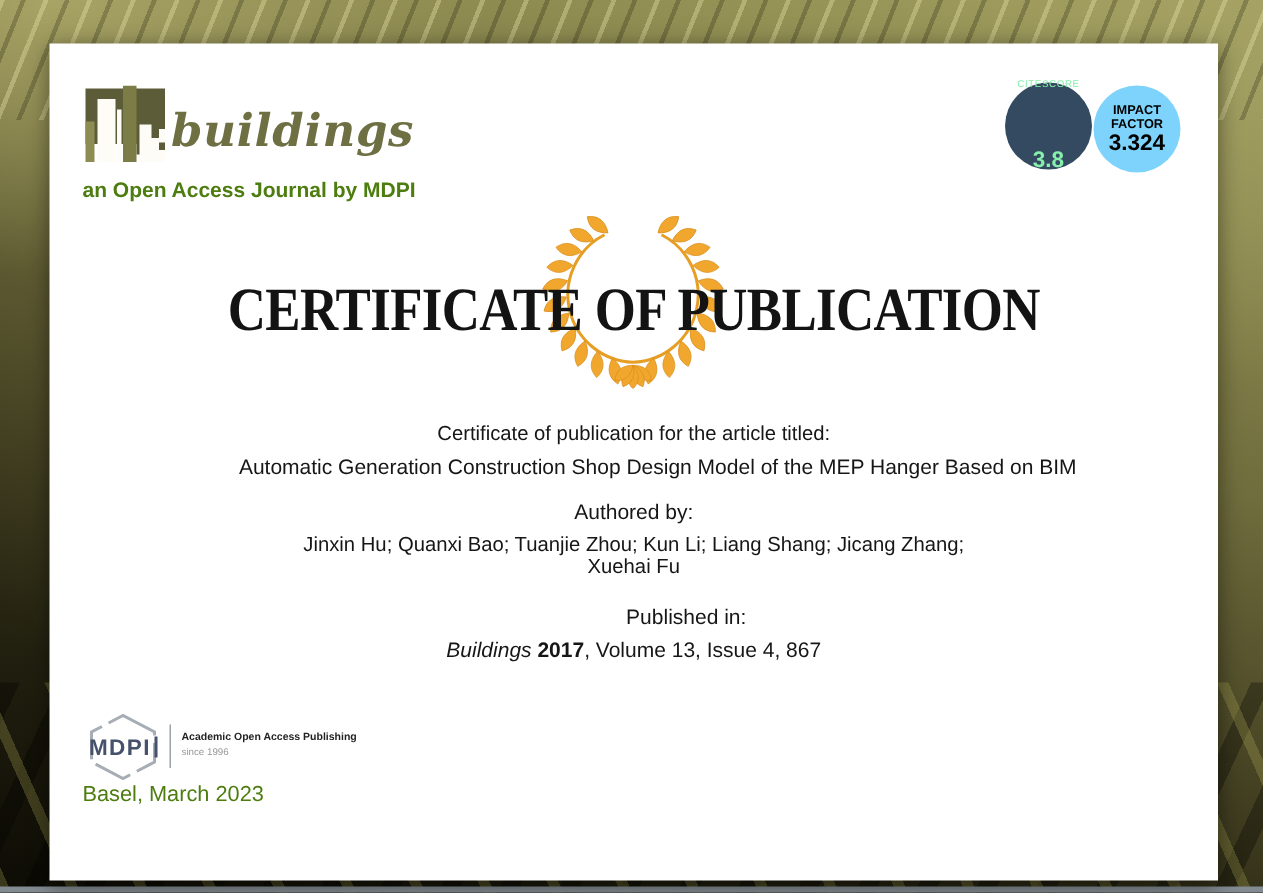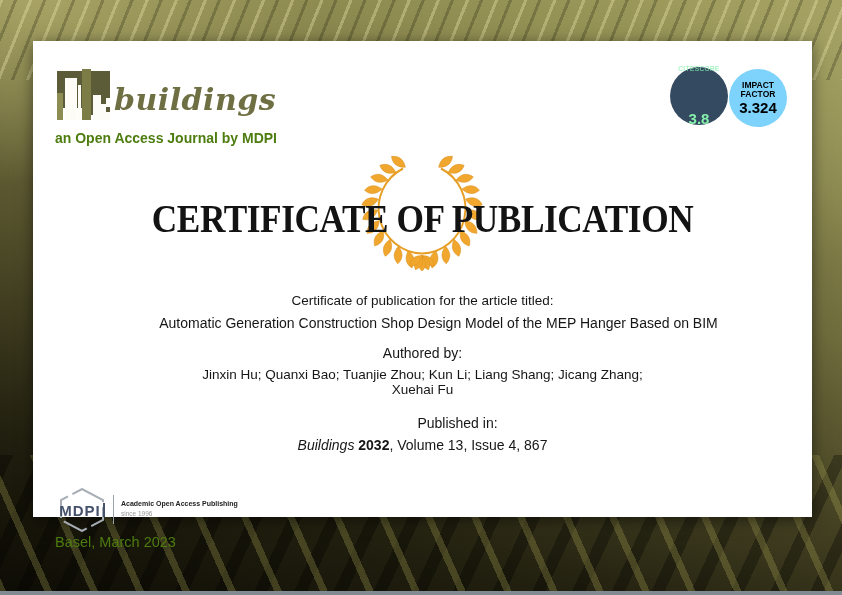--- a/index.html
+++ b/index.html
@@ -12,21 +12,21 @@
         radial-gradient(ellipse 300px 300px at 100% 8%, rgba(168,165,105,.5), transparent 70%),
         linear-gradient(196deg,#a3a060 0%,#8e8b51 18%,#6f6c3d 40%,#4a4726 60%,#22200f 80%,#0d0c05 100%);}
   .bg-stripes-top{position:absolute;left:0;top:0;right:0;height:80px;opacity:.7;
       background:repeating-linear-gradient(112deg, rgba(238,233,175,.5) 0 3px, transparent 3px 13px, rgba(25,25,8,.35) 13px 16px, transparent 16px 27px);}
   .bg-stripes-bottom{position:absolute;left:0;bottom:0;right:0;height:140px;opacity:.85;
       background:
         repeating-linear-gradient(66deg, rgba(190,185,95,.3) 0 7px, transparent 7px 42px),
         repeating-linear-gradient(115deg, rgba(0,0,0,.35) 0 12px, transparent 12px 36px);}
   .bg-bottom-strip{position:absolute;left:0;bottom:0;right:0;height:4px;background:#828b91;}
   
-  .card{position:absolute;left:33px;top:41px;width:779px;height:476px;background:#ffffff;
+  .card{position:absolute;left:33px;top:29px;width:779px;height:558px;background:#ffffff;
         box-shadow:0 3px 14px rgba(0,0,0,.5);text-decoration:underline;}
   .abs{position:absolute;}
   .center-line{position:absolute;left:0;width:100%;text-align:center;color:#161616;}
   
   .logo-icon{left:22px;top:28px;width:55px;height:55px;}
   .journal-name{left:81px;top:41px;font-family:"DejaVu Serif","Liberation Serif",serif;
         font-style:italic;font-weight:bold;font-size:30px;color:#6f6f44;letter-spacing:.5px;}
   .journal-tagline{left:22px;top:89px;font-size:14px;font-weight:bold;color:#4d7c0f;}
   
   .badge{border-radius:50%;display:flex;flex-direction:column;align-items:center;justify-content:center;line-height:1;}
@@ -131,21 +131,21 @@
 
     <div class="center-line cert-title">CERTIFICATE OF PUBLICATION</div>
 
     <div class="center-line t-intro">Certificate of publication for the article titled:</div>
     <div class="center-line t-article">Automatic Generation Construction Shop Design Model of the MEP Hanger Based on BIM</div>
     <div class="center-line t-authored">Authored by:</div>
     <div class="center-line t-authors1">Jinxin Hu; Quanxi Bao; Tuanjie Zhou; Kun Li; Liang Shang; Jicang Zhang;</div>
     <div class="center-line t-authors2">Xuehai Fu</div>
     <div class="center-line t-published">Published in:</div>
     <div class="center-line t-citation"><i>Buildings</i>
-      <b>2032</b><span>, Volume 13, Issue 4, 867</span></div>
+      <b>2017</b><span>, Volume 13, Issue 4, 867</span></div>
 
     <svg class="abs mdpi-hex" viewBox="0 0 52 44">
       <path d="M26,1 L47,12 L47,32 L26,43 L5,32 L5,12 Z" fill="none" stroke="#a6adb4" stroke-width="2" stroke-dasharray="26 5"></path>
     </svg>
     <div class="abs mdpi-text">
         <span>MDPI</span>
         <span class="mdpi-caret"></span>
       </div>
     <div class="abs mdpi-divider"></div>
     <div class="abs mdpi-tag1">Academic Open Access Publishing</div>

